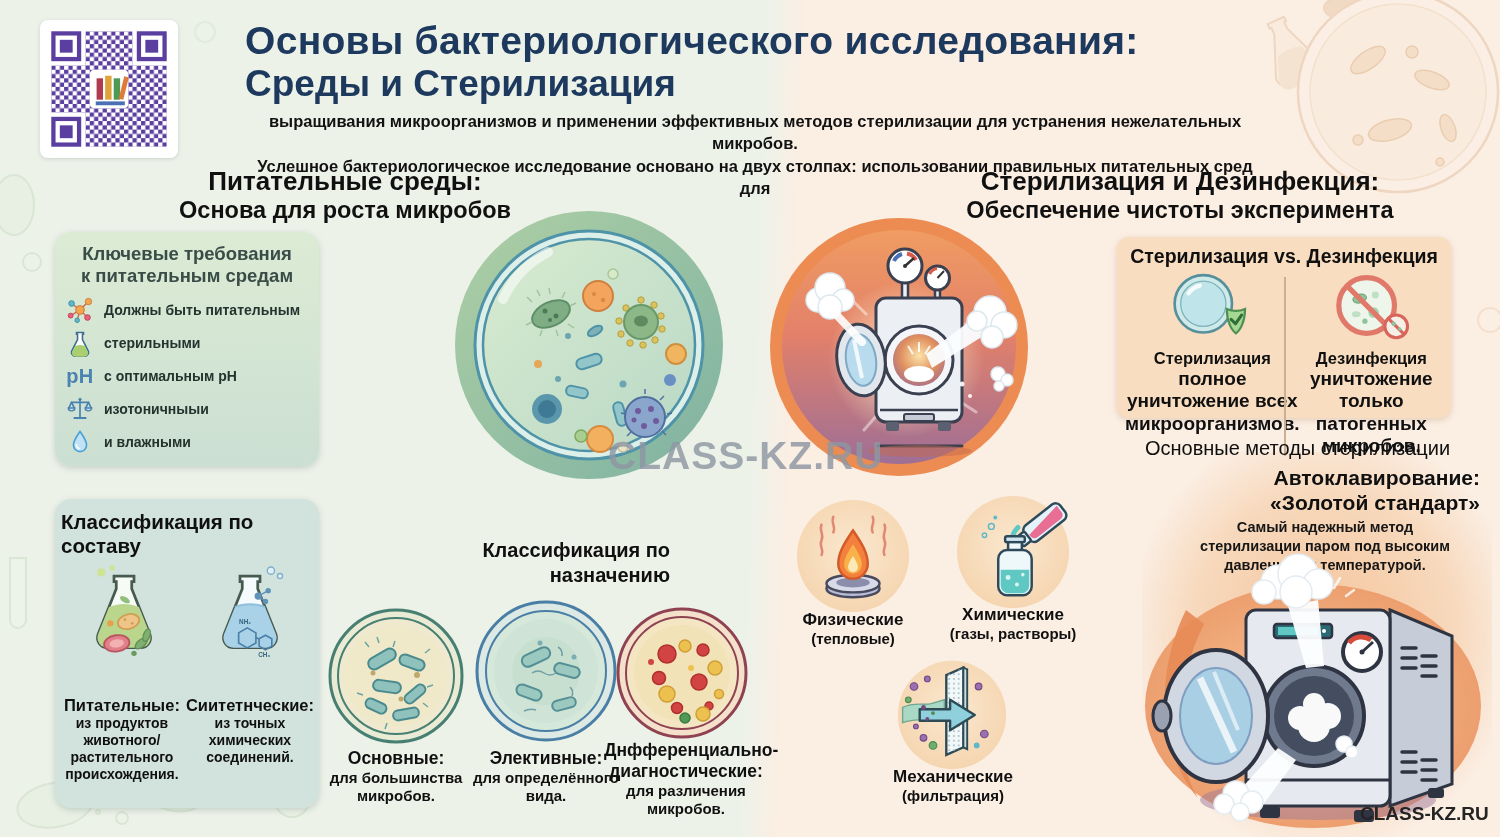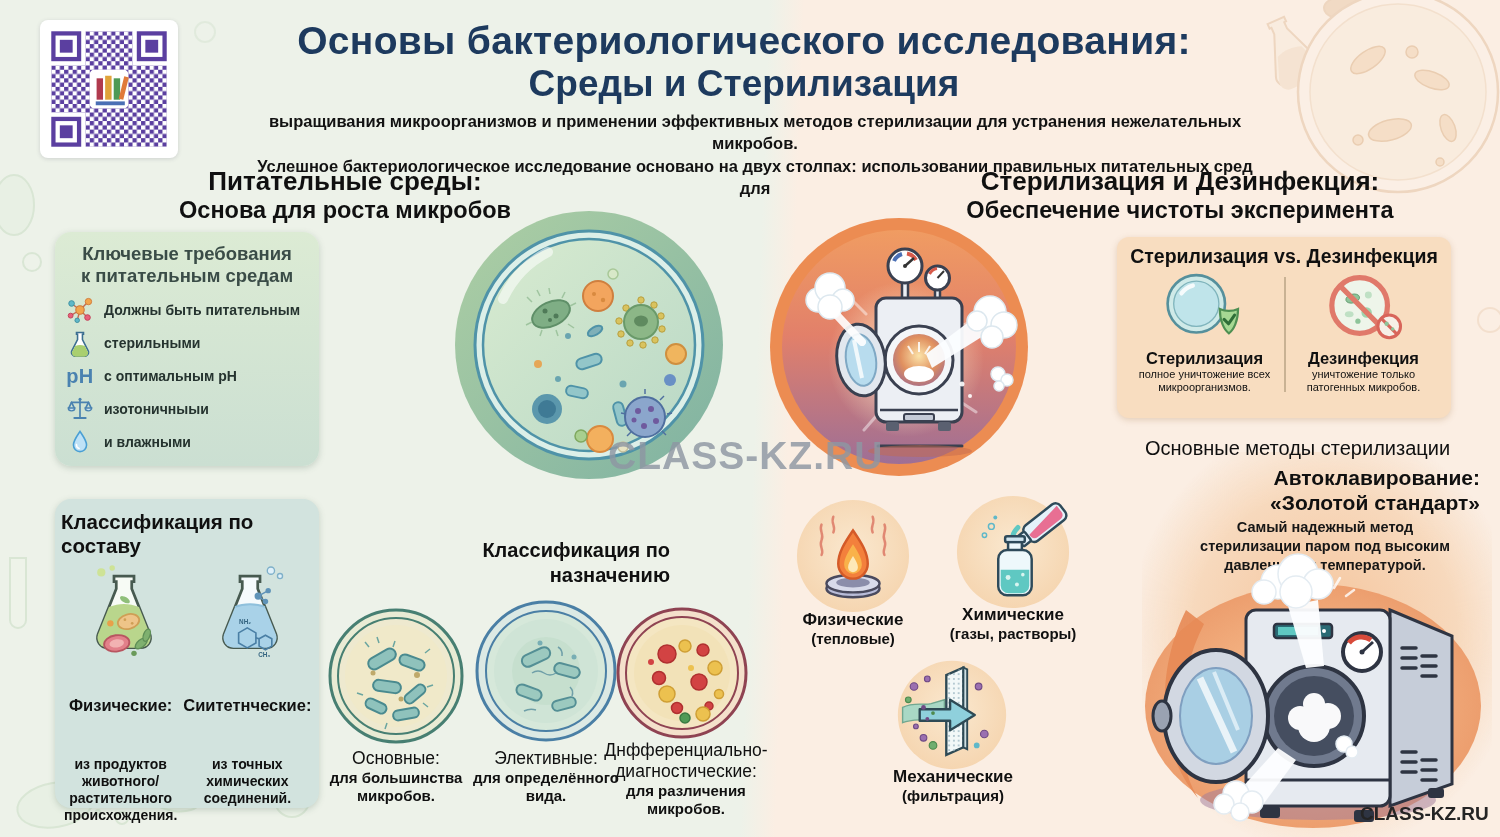--- a/index.html
+++ b/index.html
@@ -3,21 +3,21 @@
 <meta charset="utf-8">
 <style>
   html,body{margin:0;padding:0;background:#fff;}
   .stage{position:relative;width:1500px;height:837px;overflow:hidden;
     font-family:"Liberation Sans",sans-serif;color:#101010;
     background:linear-gradient(92deg,#edf2e9 0%,#edf2e9 50.3%,#fbeee3 52.6%,#fbeee3 100%);}
   .abs{position:absolute;}
   svg{display:block;}
   
   .qr{left:40px;top:20px;width:138px;height:138px;background:#fff;border-radius:8px;padding:7px;box-sizing:border-box;box-shadow:0 1px 4px rgba(60,60,90,.18);z-index:3;}
-  .main-title{left:234px;top:18px;width:1020px;text-align:center;color:#1d3a5e;font-weight:800;line-height:1.16;z-index:3;}
+  .main-title{left:245px;top:18px;width:1020px;text-align:left;color:#1d3a5e;font-weight:800;line-height:1.16;z-index:3;}
   .main-title .l1{font-size:39px;letter-spacing:.3px;}
   .main-title .l2{font-size:37px;}
   .subtitle{left:245px;top:110px;width:1020px;text-align:center;font-size:16.5px;font-weight:700;color:#121212;line-height:1.35;z-index:3;}
   
   .sec-head{z-index:3;text-align:center;}
   .sec-head .l1{font-size:26px;font-weight:800;}
   .sec-head .l2{font-size:23.5px;font-weight:600;}
   .sec-head-left{left:120px;top:166px;width:450px;}
   .sec-head-right{left:955px;top:166px;width:450px;}
   .req-card{left:55px;top:232px;width:264px;height:234px;border-radius:16px;
@@ -29,42 +29,42 @@
   .rlb{font-size:14px;font-weight:700;color:#25332f;}
   .ph-glyph{font-size:20px;font-weight:700;color:#4a82b0;letter-spacing:.5px;}
   .main-dish{left:448px;top:204px;width:282px;height:282px;z-index:2;}
   .comp-card{left:55px;top:499px;width:264px;height:309px;border-radius:16px;background:#d2e3de;
     box-shadow:0 2px 6px rgba(80,110,90,.25);padding:9px 6px;box-sizing:border-box;z-index:2;}
   .comp-card h3{margin:2px 0 4px;font-size:20.5px;font-weight:800;}
   .comp-flasks{display:flex;justify-content:space-around;}
   .comp-cols{display:flex;margin-top:4px;}
   .comp-col{flex:1;text-align:center;padding:0 3px;}
   .cname{font-size:16.5px;font-weight:800;}
-  .cdesc{font-size:14px;font-weight:700;line-height:1.22;margin-top:41px;}
+  .cdesc{font-size:14px;font-weight:700;line-height:1.22;}
   .purpose-head{left:420px;top:538px;width:250px;text-align:right;font-size:20px;font-weight:800;line-height:1.25;z-index:2;}
   .pdish1{left:327px;top:607px;width:138px;height:138px;z-index:2;}
   .pdish2{left:474px;top:599px;width:144px;height:144px;z-index:2;}
   .pdish3{left:615px;top:606px;width:134px;height:134px;z-index:2;}
   .plabel{text-align:center;z-index:2;}
-  .pname{font-size:17.5px;font-weight:400;}
+  .pname{font-size:17.5px;font-weight:700;}
   .pdesc{font-size:15px;font-weight:700;line-height:1.2;}
   .plabel1{left:320px;top:748px;width:152px;}
   .plabel2{left:466px;top:748px;width:160px;}
   .plabel3{left:604px;top:740px;width:164px;}
   
   .autoclave-scene{left:766px;top:214px;width:266px;height:266px;z-index:2;}
   .vs-card{left:1117px;top:237px;width:334px;height:181px;border-radius:12px;background:#f8ddc0;
     box-shadow:0 2px 6px rgba(160,110,60,.25);padding:5px 8px;box-sizing:border-box;z-index:2;}
   .vs-card h3{margin:3px 0 1px;text-align:center;font-size:19.5px;font-weight:800;}
   .vs-body{display:flex;position:relative;}
   .vs-divider{position:absolute;left:50%;top:8px;bottom:2px;width:2px;background:#c9b294;}
   .vs-col{flex:1;text-align:center;}
   .vs-col svg{width:96px;height:80px;margin:0 auto;}
   .vname{font-size:16.5px;font-weight:800;}
-  .vdesc{font-size:11px;font-weight:400;line-height:1.18;}
+  .vdesc{font-size:19px;font-weight:700;line-height:1.18;}
   .methods-head{left:1130px;top:437px;width:335px;text-align:center;font-size:20px;font-weight:400;z-index:2;}
   .autoclave-title{left:1200px;top:466px;width:280px;text-align:right;font-size:21px;font-weight:800;line-height:1.18;z-index:2;}
   .autoclave-desc{left:1196px;top:518px;width:258px;text-align:center;font-size:14.5px;font-weight:700;color:#161616;line-height:1.32;z-index:2;}
   .m-flame{left:794px;top:497px;width:118px;height:118px;z-index:2;}
   .m-chem{left:952px;top:491px;width:122px;height:122px;z-index:2;}
   .m-filter{left:895px;top:658px;width:114px;height:114px;z-index:2;}
   .mlabel{text-align:center;z-index:2;}
   .mname{font-size:17px;font-weight:800;}
   .mdesc{font-size:15px;font-weight:700;}
   .mlabel-flame{left:788px;top:610px;width:130px;}
@@ -369,21 +369,21 @@
           <path d="M52,71 l9.5,5.5 v11 L52,93 l-9.5,-5.5 v-11 Z"></path>
           <path d="M72,79 l7,4 v8 l-7,4 l-7,-4 v-8 Z"></path>
           <line x1="61.5" y1="82" x2="65" y2="83"></line>
         </g>
         <text x="43" y="67" font-size="7" font-weight="bold" fill="#33637f">NH₂</text>
         <text x="64" y="103" font-size="7" font-weight="bold" fill="#33637f">CH₃</text>
       </svg>
     </div>
     <div class="comp-cols">
       <div class="comp-col">
-        <div class="cname">Физические:</div>
+        <div class="cname">Питательные:</div>
         <div class="cdesc">из продуктов животного/ растительного происхождения.</div>
       </div>
       <div class="comp-col">
         <div class="cname">Сиитетнческие:</div>
         <div class="cdesc">из точных химических соединений.</div>
       </div>
     </div>
   </div>
 
   <div class="abs purpose-head">

